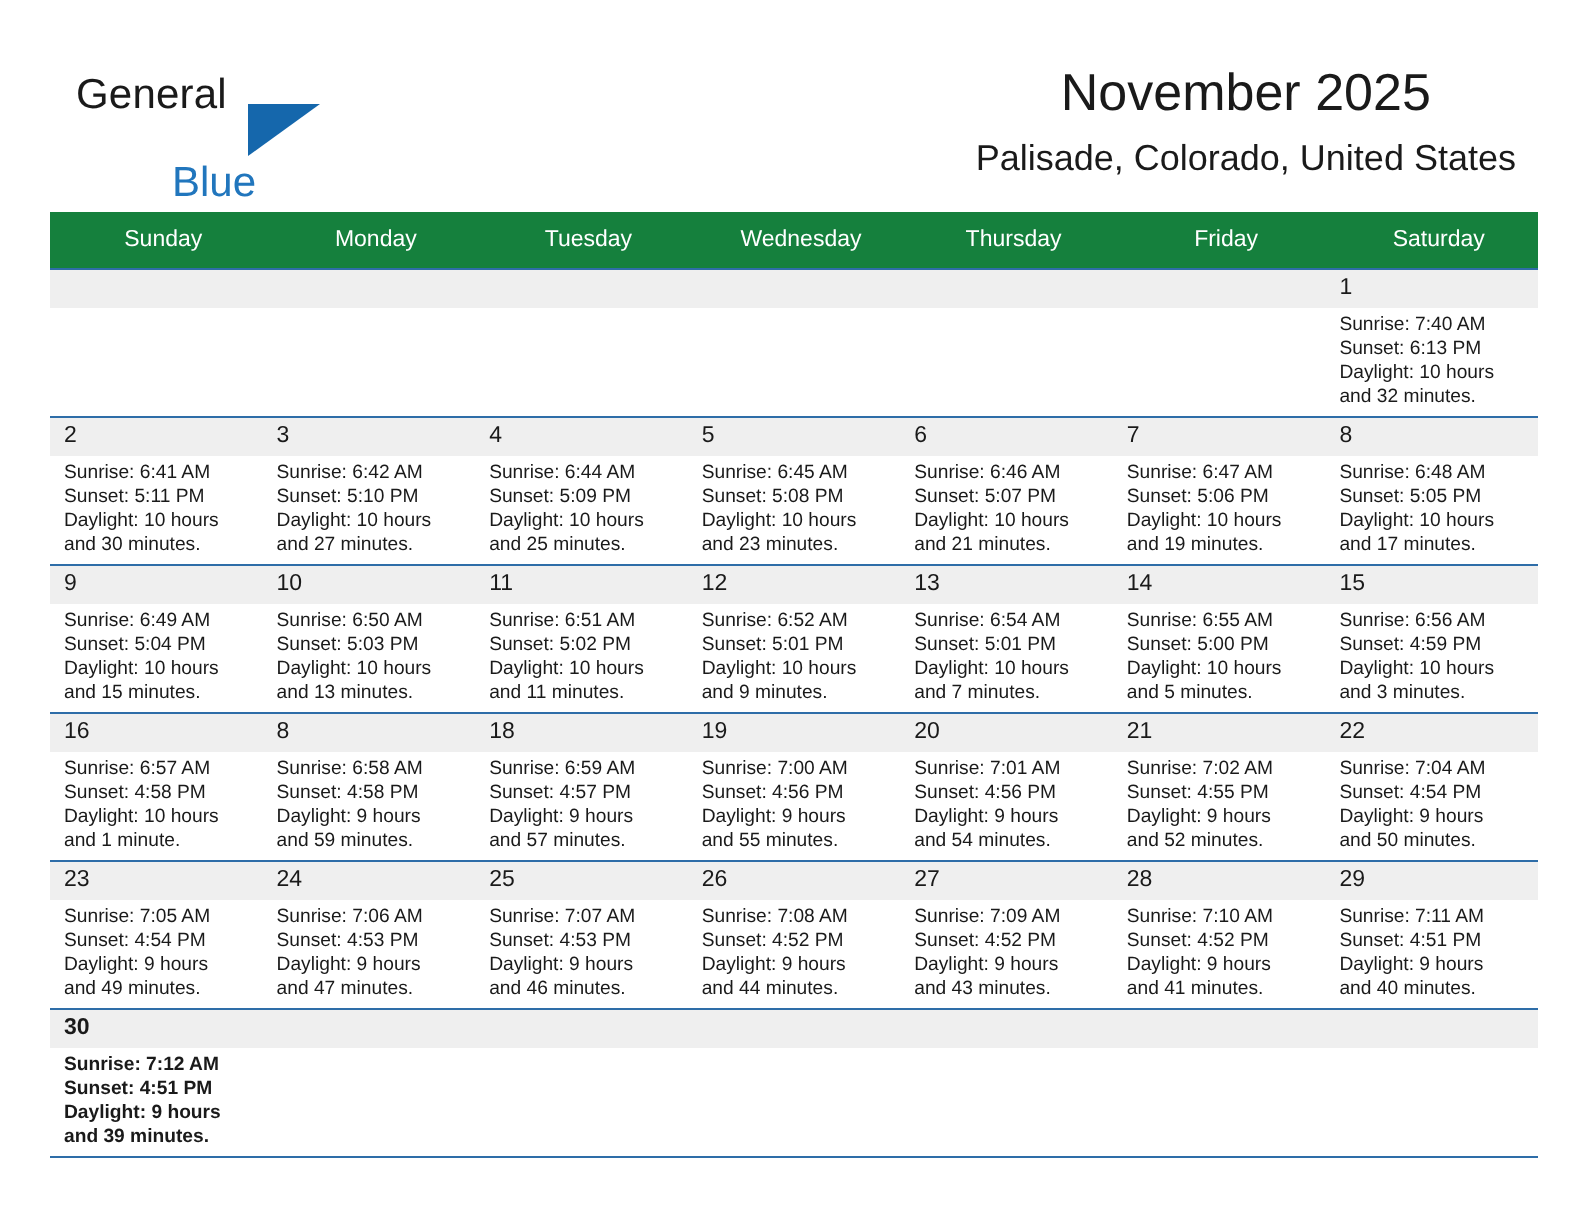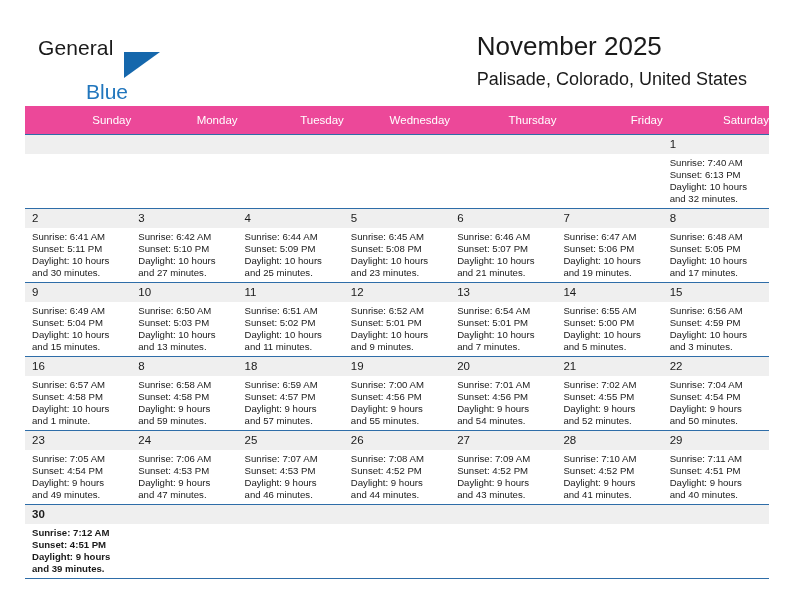--- a/index.html
+++ b/index.html
@@ -61,23 +61,23 @@
     left: 86px;
     top: 16px;
     width: 0;
     height: 0;
     border-left: 36px solid #1567ac;
     border-bottom: 26px solid transparent;
   }
 
   .title-block {
     position: absolute;
-    right: 45px;
+    right: 34px;
     top: 0;
-    text-align: left;
+    text-align: center;
   }
   .cal-title {
     font-size: 26px;
     font-weight: 400;
     color: #1a1a1a;
     line-height: 32px;
     white-space: nowrap;
   }
   .cal-location {
     margin-top: 8px;
@@ -91,25 +91,25 @@
   
   .calendar {
     position: absolute;
     left: 25px;
     top: 106px;
     width: 744px;
     border-collapse: collapse;
     table-layout: fixed;
   }
   .calendar th {
-    background: #ec4899;
+    background: #15803d;
     color: #ffffff;
     font-size: 11.5px;
     font-weight: 400;
-    text-align: right;
+    text-align: center;
     padding: 5px 0 5px 7px;
     height: 18px;
     border: none;
   }
   .calendar td {
     vertical-align: top;
     padding: 0;
     border: none;
     border-top: 1.4px solid #2e6da8;
     height: 73px;

